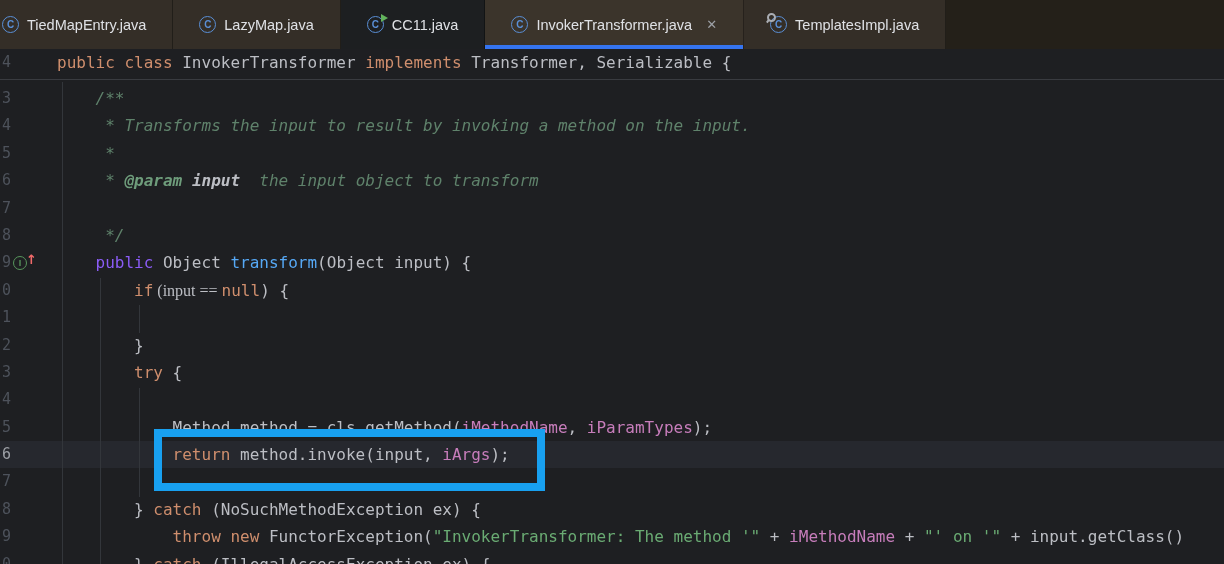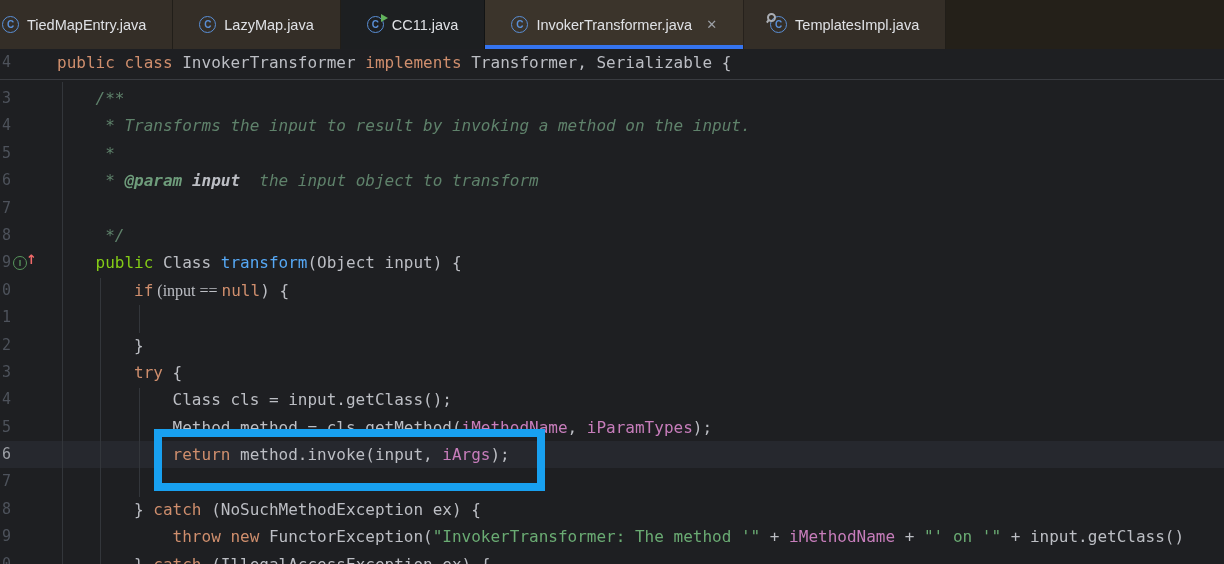--- a/index.html
+++ b/index.html
@@ -115,40 +115,39 @@
         <div class="row">
           <span class="lnum">8</span>
           <span class="codeline"><span class="seg it" style="color: rgb(95, 130, 107);">     */</span></span>
         </div>
         <div class="row">
           <span class="lnum">9</span>
           <span class="impl-icon">
             <span class="impl-circ">I</span>
             <span class="impl-arrow">↑</span>
           </span>
-          <span class="codeline"><span class="seg" style="color: rgb(188, 190, 196);">    </span><span class="seg" style="color: #84cc16;">public </span><span class="seg" style="color: rgb(188, 190, 196);">Class </span><span class="seg" style="color: rgb(86, 168, 245);">transform</span><span class="seg" style="color: rgb(188, 190, 196);">(Object input) {</span></span>
+          <span class="codeline"><span class="seg" style="color: rgb(188, 190, 196);">    </span><span class="seg" style="color: #8b5cf6;">public </span><span class="seg" style="color: rgb(188, 190, 196);">Object </span><span class="seg" style="color: rgb(86, 168, 245);">transform</span><span class="seg" style="color: rgb(188, 190, 196);">(Object input) {</span></span>
         </div>
         <div class="row">
           <span class="lnum">0</span>
           <span class="codeline"><span class="seg" style="color: rgb(188, 190, 196);">        </span><span class="seg" style="color: rgb(207, 142, 109);">if</span><span class="seg" style="color: rgb(188, 190, 196); font-family: Liberation Serif, serif;"> (input == </span><span class="seg" style="color: rgb(207, 142, 109);">null</span><span class="seg" style="color: rgb(188, 190, 196);">) {</span></span>
         </div>
         <div class="row">
           <span class="lnum">1</span>
         </div>
         <div class="row">
           <span class="lnum">2</span>
           <span class="codeline"><span class="seg" style="color: rgb(188, 190, 196);">        }</span></span>
         </div>
         <div class="row">
           <span class="lnum">3</span>
           <span class="codeline"><span class="seg" style="color: rgb(188, 190, 196);">        </span><span class="seg" style="color: rgb(207, 142, 109);">try</span><span class="seg" style="color: rgb(188, 190, 196);"> {</span></span>
         </div>
         <div class="row">
           <span class="lnum">4</span>
-          <span class="codeline"><span class="seg" style="color: rgb(188, 190, 196);">            Class cls = input.getClass();</span></span>
         </div>
         <div class="row">
           <span class="lnum">5</span>
           <span class="codeline"><span class="seg" style="color: rgb(188, 190, 196);">            Method method = cls.getMethod(</span><span class="seg" style="color: rgb(199, 125, 187);">iMethodName</span><span class="seg" style="color: rgb(188, 190, 196);">, </span><span class="seg" style="color: rgb(199, 125, 187);">iParamTypes</span><span class="seg" style="color: rgb(188, 190, 196);">);</span></span>
         </div>
         <div class="row current">
           <span class="lnum">6</span>
           <span class="codeline"><span class="seg" style="color: rgb(188, 190, 196);">            </span><span class="seg" style="color: rgb(207, 142, 109);">return</span><span class="seg" style="color: rgb(188, 190, 196);"> method.invoke(input, </span><span class="seg" style="color: rgb(199, 125, 187);">iArgs</span><span class="seg" style="color: rgb(188, 190, 196);">);</span></span>
         </div>
         <div class="row">

